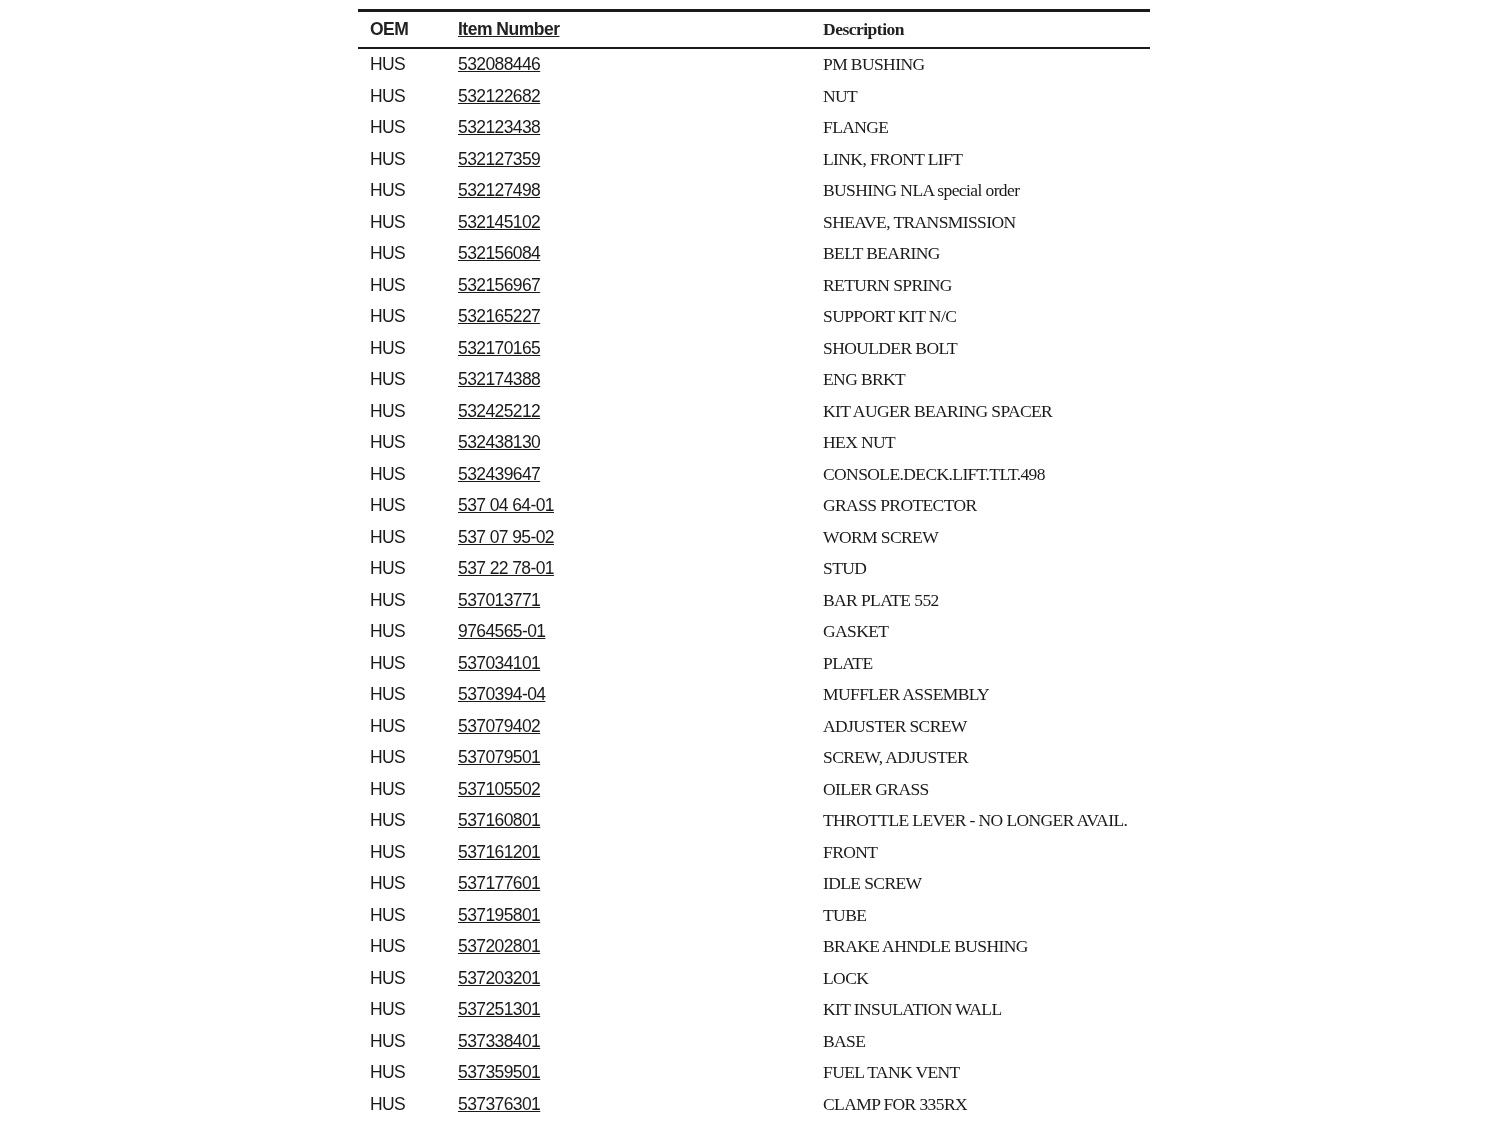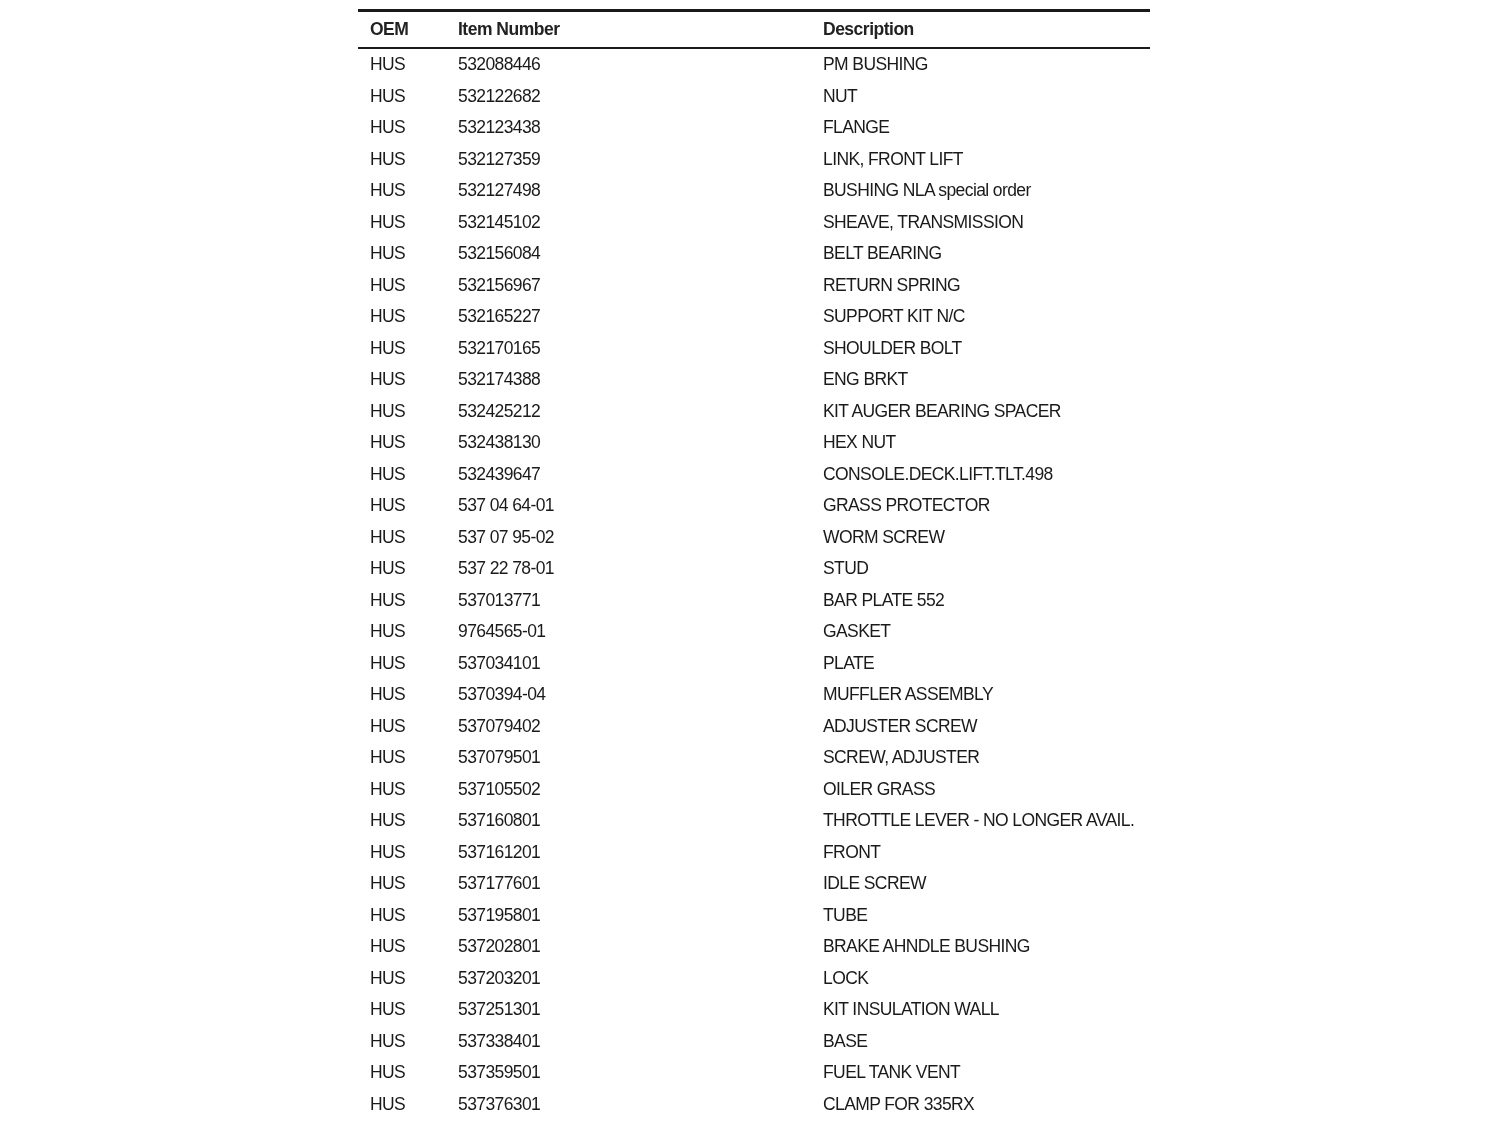--- a/index.html
+++ b/index.html
@@ -40,22 +40,22 @@
       letter-spacing: -0.5px;
       color: #222;
     }
     .parts-table td {
       height: 31.5px;
       padding: 0;
       vertical-align: middle;
       white-space: nowrap;
     }
     .col-oem { width: 100px; padding-left: 12px !important; box-sizing: border-box; }
-    .col-item { width: 365px; }
-    .col-desc { width: auto; }
+    .col-item { width: 365px; text-decoration: underline; }
+    .col-desc { width: auto; font-family: Liberation Serif, serif; }
     .parts-table tbody tr:first-child td { padding-top: 0; }
   </style>
 </head>
 <body>
 
 <div class="page">
   <table class="parts-table">
     <thead>
       <tr>
         <th class="col-oem">OEM</th>

